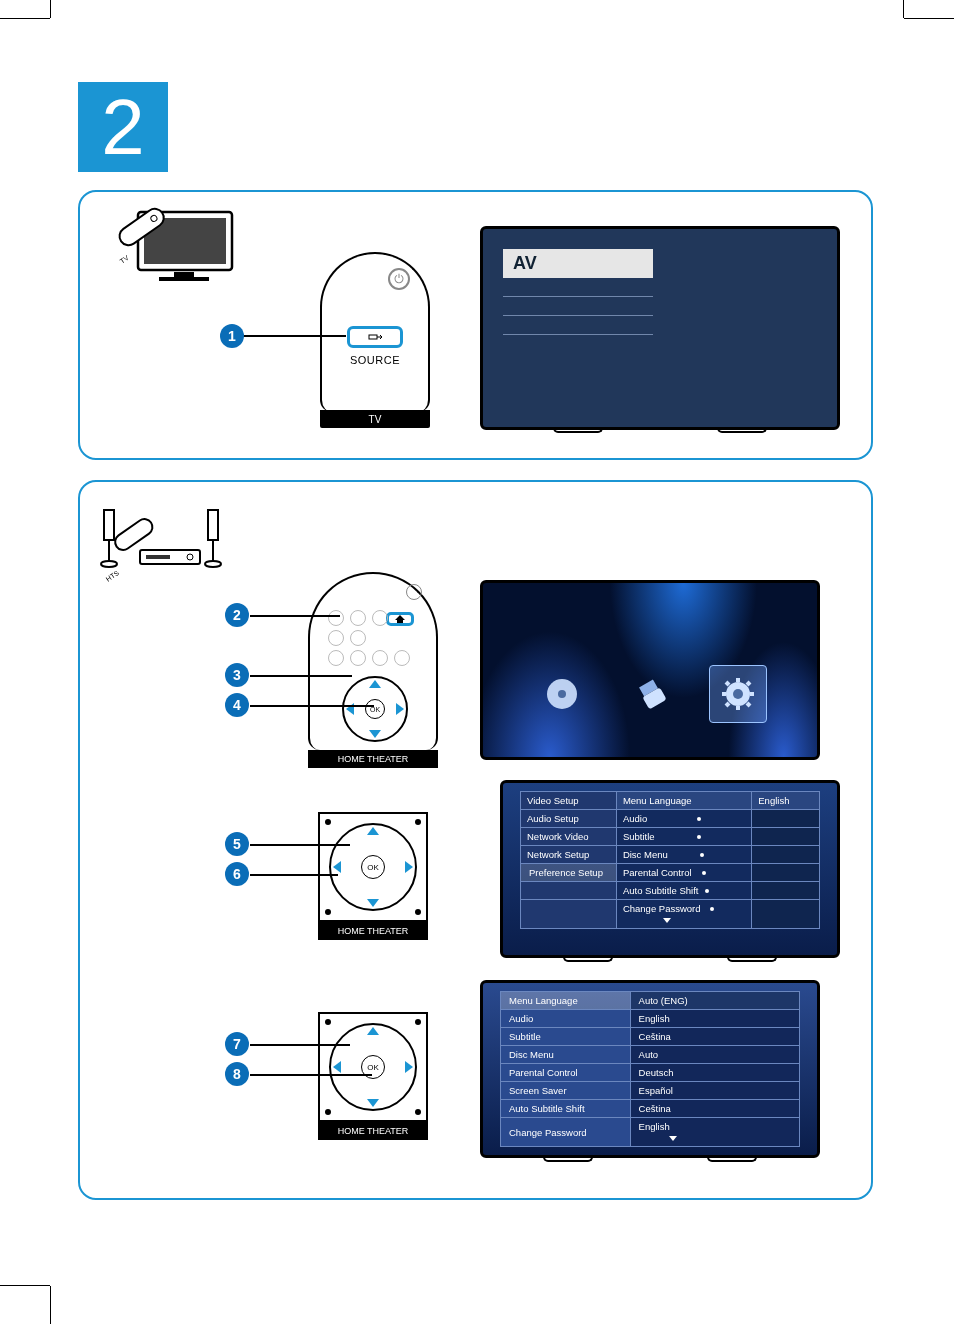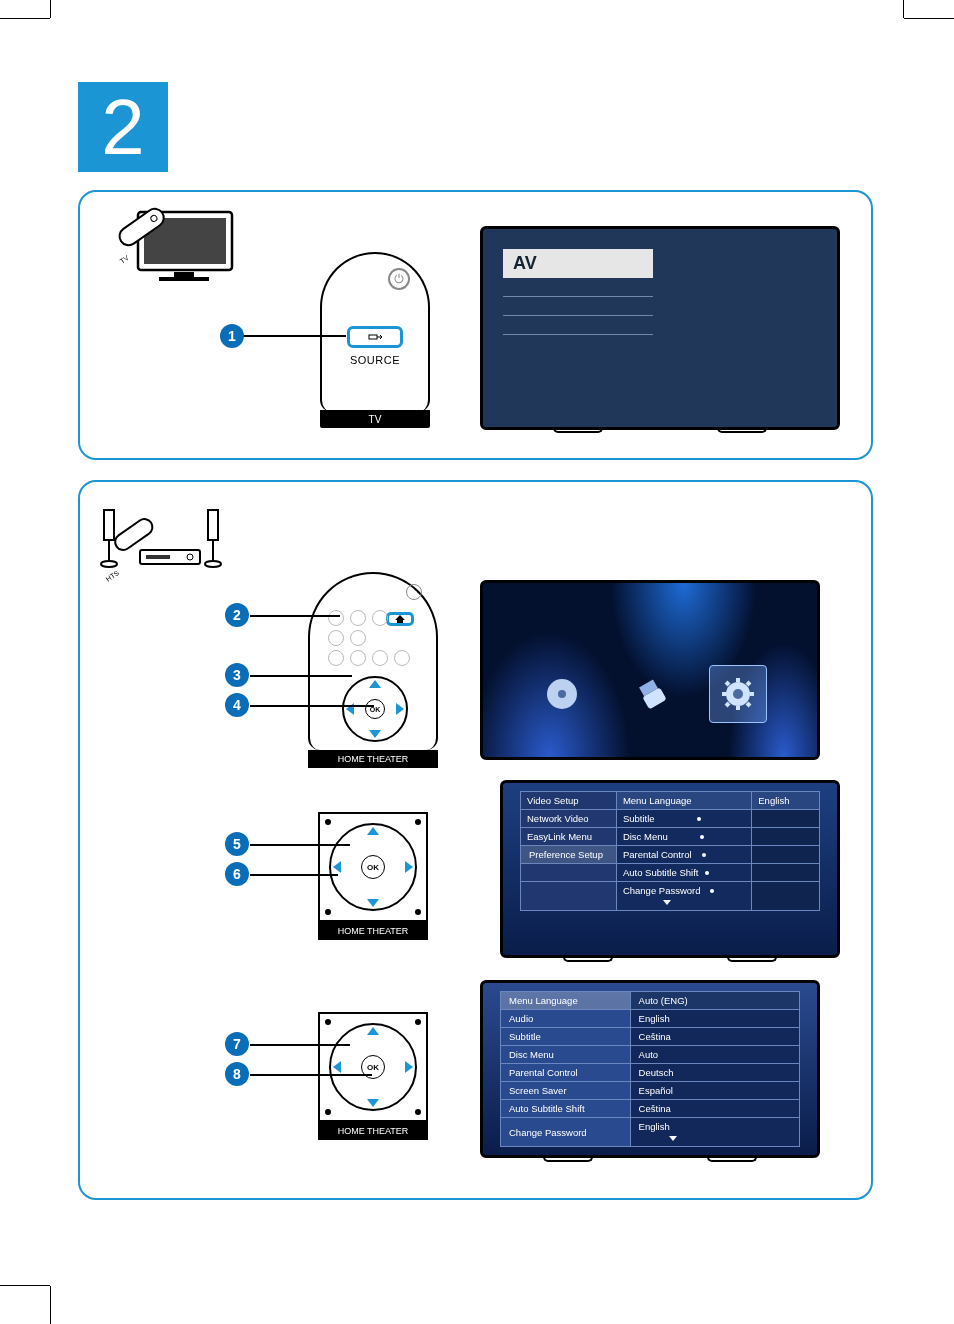--- a/index.html
+++ b/index.html
@@ -91,21 +91,21 @@
   .remote2 {
     position:absolute; left: 228px; top: 90px; width: 130px; height: 200px;
   }
   .remote2-body { position:absolute;left:0;top:0;width:130px;height:178px;border:2px solid #000;border-radius:65px 65px 12px 12px;border-bottom:none;}
   .r2pwr { position:absolute;right:14px;top:10px;width:16px;height:16px;border:1px solid #888;border-radius:50%;}
   .r2home { position:absolute;right:22px;top:38px;width:28px;height:14px;border:3px solid #1b95d3;border-radius:5px;font-size:9px;display:flex;align-items:center;justify-content:center;}
   .r2grid-dot{position:absolute;width:16px;height:16px;border:1px solid #bbb;border-radius:50%;}
   .d1{left:18px;top:36px;}.d2{left:40px;top:36px;}.d3{left:62px;top:36px;}
   .d4{left:18px;top:56px;}.d5{left:40px;top:56px;}
   .d6{left:18px;top:76px;}.d7{left:40px;top:76px;}.d8{left:62px;top:76px;}.d9{left:84px;top:76px;}
-  .dpad { position:absolute; left: 32px; top: 102px; width: 66px; height: 66px; font-weight: bold;}
+  .dpad { position:absolute; left: 32px; top: 102px; width: 66px; height: 66px;}
   .dpad-outer{position:absolute;inset:0;border:2px solid #000;border-radius:50%;}
   .dpad-ok{position:absolute;left:50%;top:50%;transform:translate(-50%,-50%);width:20px;height:20px;border:1px solid #000;border-radius:50%;font-size:7px;display:flex;align-items:center;justify-content:center;}
   .dpad-tri{position:absolute;width:0;height:0;}
   .tri-up{left:50%;top:4px;transform:translateX(-50%);border-left:6px solid transparent;border-right:6px solid transparent;border-bottom:8px solid #1b95d3;}
   .tri-down{left:50%;bottom:4px;transform:translateX(-50%);border-left:6px solid transparent;border-right:6px solid transparent;border-top:8px solid #1b95d3;}
   .tri-left{top:50%;left:4px;transform:translateY(-50%);border-top:6px solid transparent;border-bottom:6px solid transparent;border-right:8px solid #1b95d3;}
   .tri-right{top:50%;right:4px;transform:translateY(-50%);border-top:6px solid transparent;border-bottom:6px solid transparent;border-left:8px solid #1b95d3;}
   .remote2-foot{position:absolute;left:0;top:178px;width:130px;height:18px;background:#000;color:#fff;font-size:9px;display:flex;align-items:center;justify-content:center;}
 
   .co-l{position:absolute;height:2px;background:#000;}
@@ -352,26 +352,31 @@
 
   <div class="screenB">
     <table class="menu">
       <tbody>
           <tr>
         <td class="col-l">Video Setup</td>
         <td class="col-m hdr">Menu Language</td>
         <td class="col-r hdr" label="" int="">English</td>
       </tr>
       <tr>
+        <td class="col-l">Audio Setup</td>
+        <td class="col-m"><span>Audio</span><span class="dot" style="margin-left:50px"></span></td>
+        <td class="col-r"></td>
+      </tr>
+      <tr>
         <td class="col-l">Network Video</td>
         <td class="col-m"><span>Subtitle</span><span class="dot" style="margin-left:42px"></span></td>
         <td class="col-r"></td>
       </tr>
       <tr>
-        <td class="col-l">EasyLink Menu</td>
+        <td class="col-l">Network Setup</td>
         <td class="col-m"><span>Disc Menu</span><span class="dot" style="margin-left:32px"></span></td>
         <td class="col-r"></td>
       </tr>
       <tr>
         <td class="col-l sel">Preference Setup</td>
         <td class="col-m"><span>Parental Control</span><span class="dot" style="margin-left:10px"></span></td>
         <td class="col-r"></td>
       </tr>
       <tr>
         <td class="col-l"></td>

